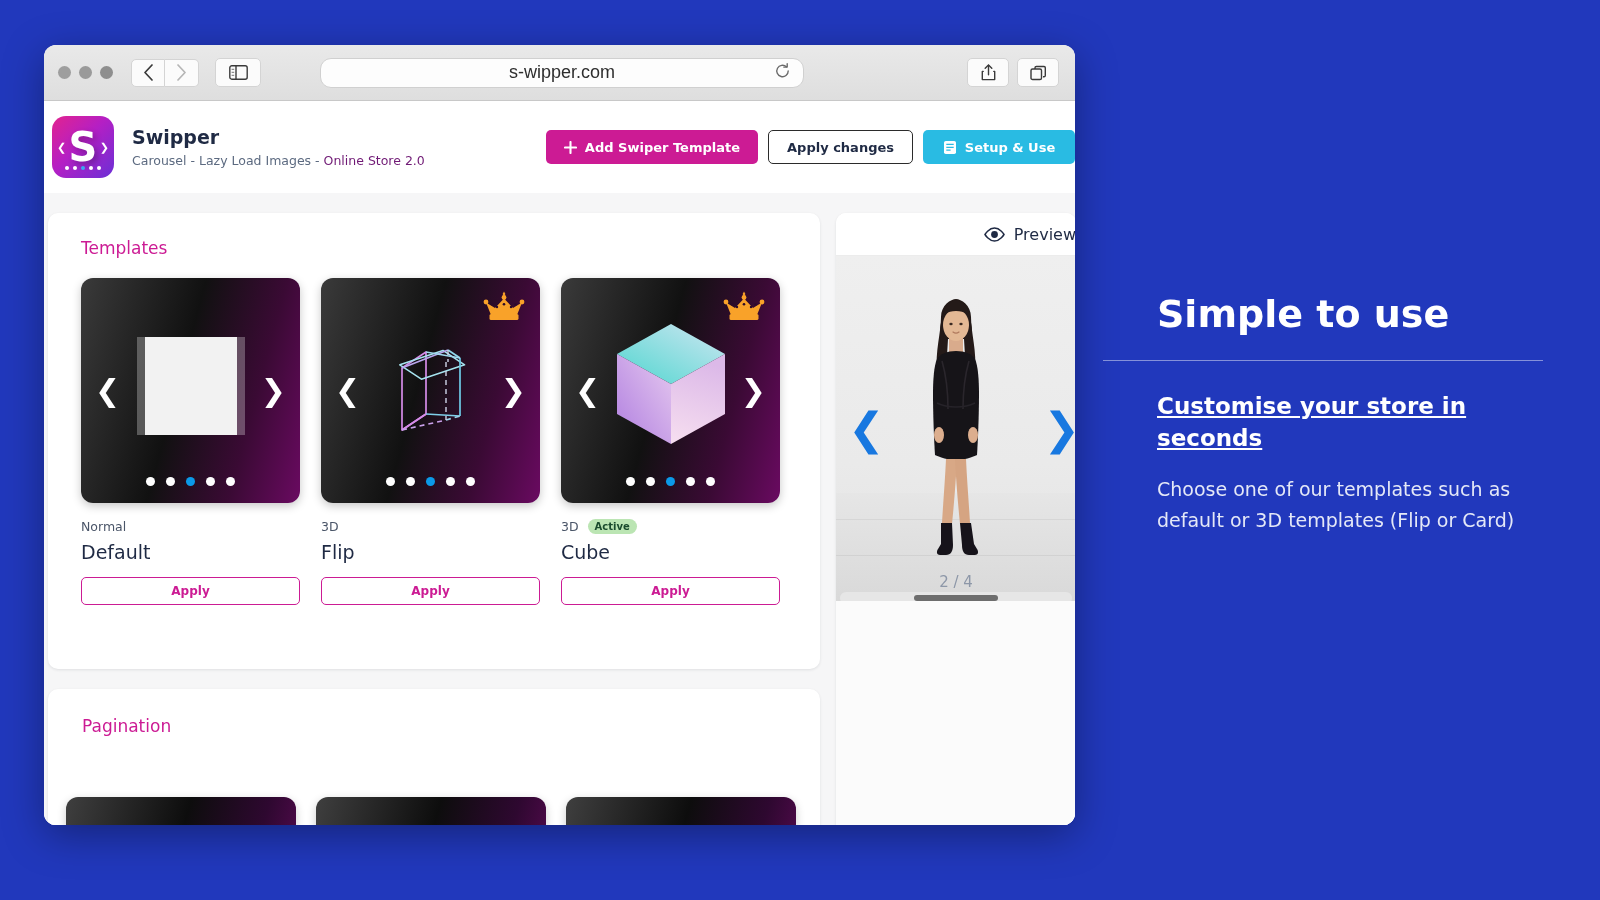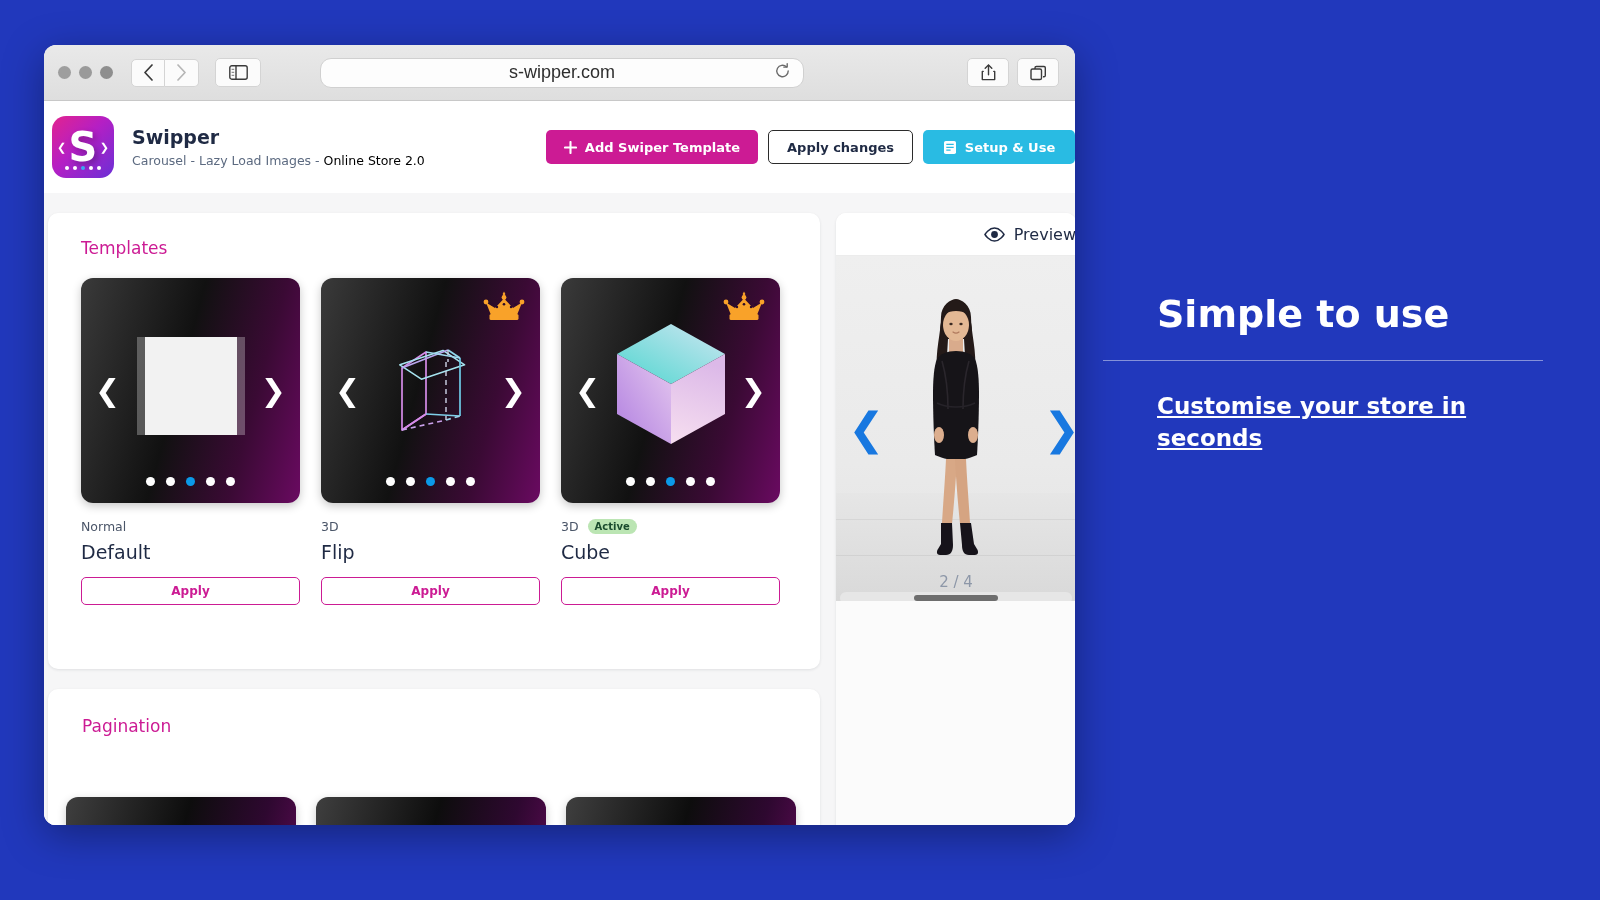--- a/index.html
+++ b/index.html
@@ -90,21 +90,21 @@
   .logo .lchev { position: absolute; top: 50%; transform: translateY(-50%); color: #fff; font-size: 11px; }
   .logo .lchev.l { left: 5px; }
   .logo .lchev.r { right: 5px; }
   .logo .ldots { position: absolute; bottom: 8px; left: 0; right: 0; display: flex; justify-content: center; gap: 4px; }
   .logo .ldots i { width: 4px; height: 4px; border-radius: 50%; background: #fff; display: block; }
   .logo .ldots i.on { background: #3aa8f0; }
 
   .app-title-wrap { margin-left: 18px; }
   .app-title { font-size: 19px; font-weight: bold; color: #1f2a44; font-family: "DejaVu Sans", sans-serif; }
   .app-sub { font-size: 12.5px; color: #5c6a80; margin-top: 5px; font-family: "DejaVu Sans", sans-serif; }
-  .app-sub .grn { color: #000000; }
+  .app-sub .grn { color: #701a75; }
 
   .header-actions { position: absolute; right: 0px; display: flex; align-items: center; gap: 10px; }
   .btn {
     height: 34px; border-radius: 5px; font-size: 13px; font-weight: bold;
     display: flex; align-items: center; justify-content: center; gap: 8px;
     padding: 0 18px; cursor: pointer;
     font-family: "DejaVu Sans", sans-serif;
   }
   .btn-primary { background: #cc1b94; color: #fff; border: none; min-width: 200px; }
   .btn-outline { background: #fff; color: #1f2a44; border: 1px solid #2b2b2b; min-width: 142px; }
@@ -564,13 +564,14 @@
       </div>
 
     </div>
   </div>
 </div>
 
 <div class="promo">
   <h1>Simple to use</h1>
   <div class="promo-rule"></div>
   <h2>Customise your store in seconds</h2>
+  <p>Choose one of our templates such as default or 3D templates (Flip or Card)</p>
 </div>
 
 </body></html>

